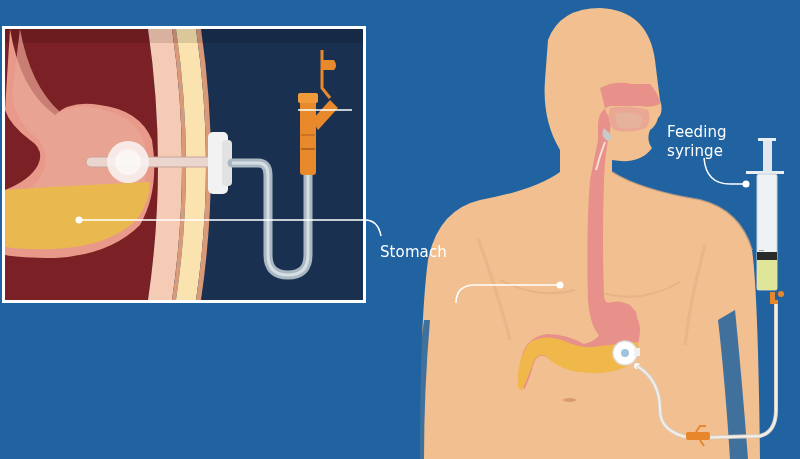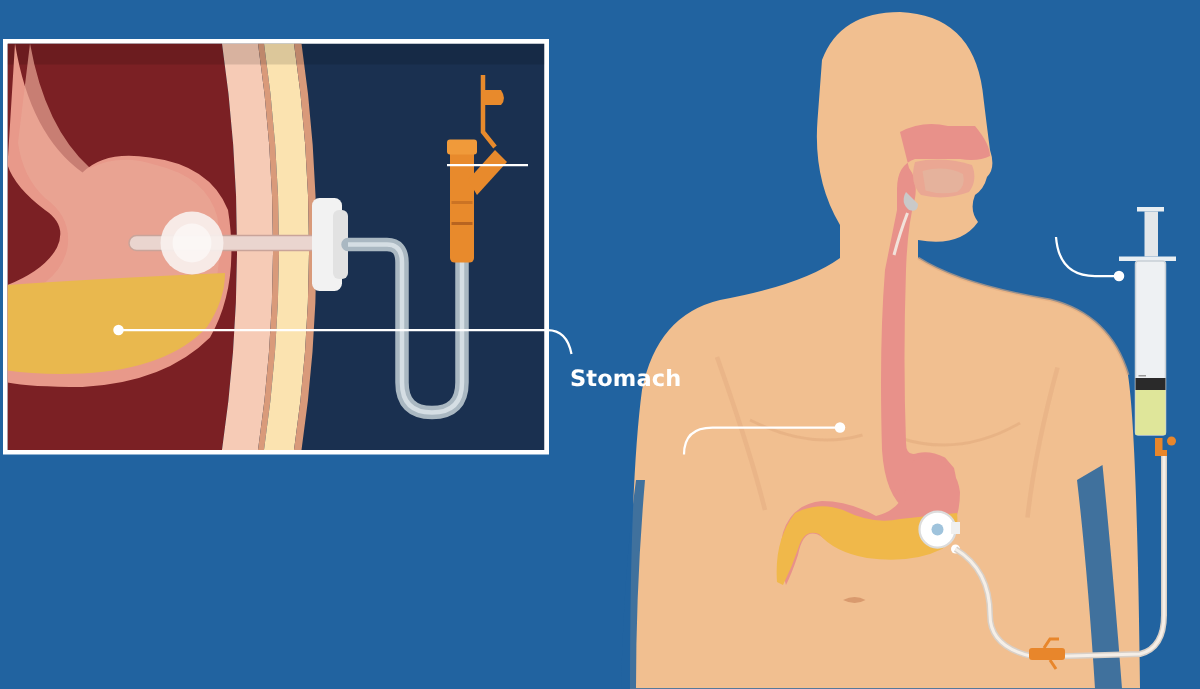--- a/index.html
+++ b/index.html
@@ -11,21 +11,21 @@
     }
     .stage { position: absolute; left: 0; top: 0; width: 800px; height: 459px; }
     .label {
       position: absolute;
       color: #ffffff;
       font-size: 15px;
       line-height: 19px;
       letter-spacing: 0.1px;
       white-space: nowrap;
     }
-    .label.stomach { left: 380px; top: 243px; font-weight: bold; }
+    .label.stomach { left: 380px; top: 243px; }
     .label.esophagus { left: 380px; top: 306px; }
     .label.syringe { left: 667px; top: 123px; }
   </style>
 </head>
 <body>
 
 <div class="stage">
   <svg width="800" height="459" viewBox="0 0 800 459" xmlns="http://www.w3.org/2000/svg">
     <defs>
       <clipPath id="insetClip">
@@ -139,13 +139,17 @@
       <circle cx="746" cy="184" r="3.5" fill="#ffffff"></circle>
     </g>
 
     <g>
       <path d="M456 303 Q456 285 475 285 L560 285" fill="none" stroke="#ffffff" stroke-width="1.5"></path>
       <circle cx="560" cy="285" r="3.5" fill="#ffffff"></circle>
     </g>
   </svg>
 
   <div class="label stomach">Stomach</div>
+  <div class="label syringe">
+    <div>Feeding</div>
+    <div>syringe</div>
+  </div>
 </div>
 
 </body></html>

